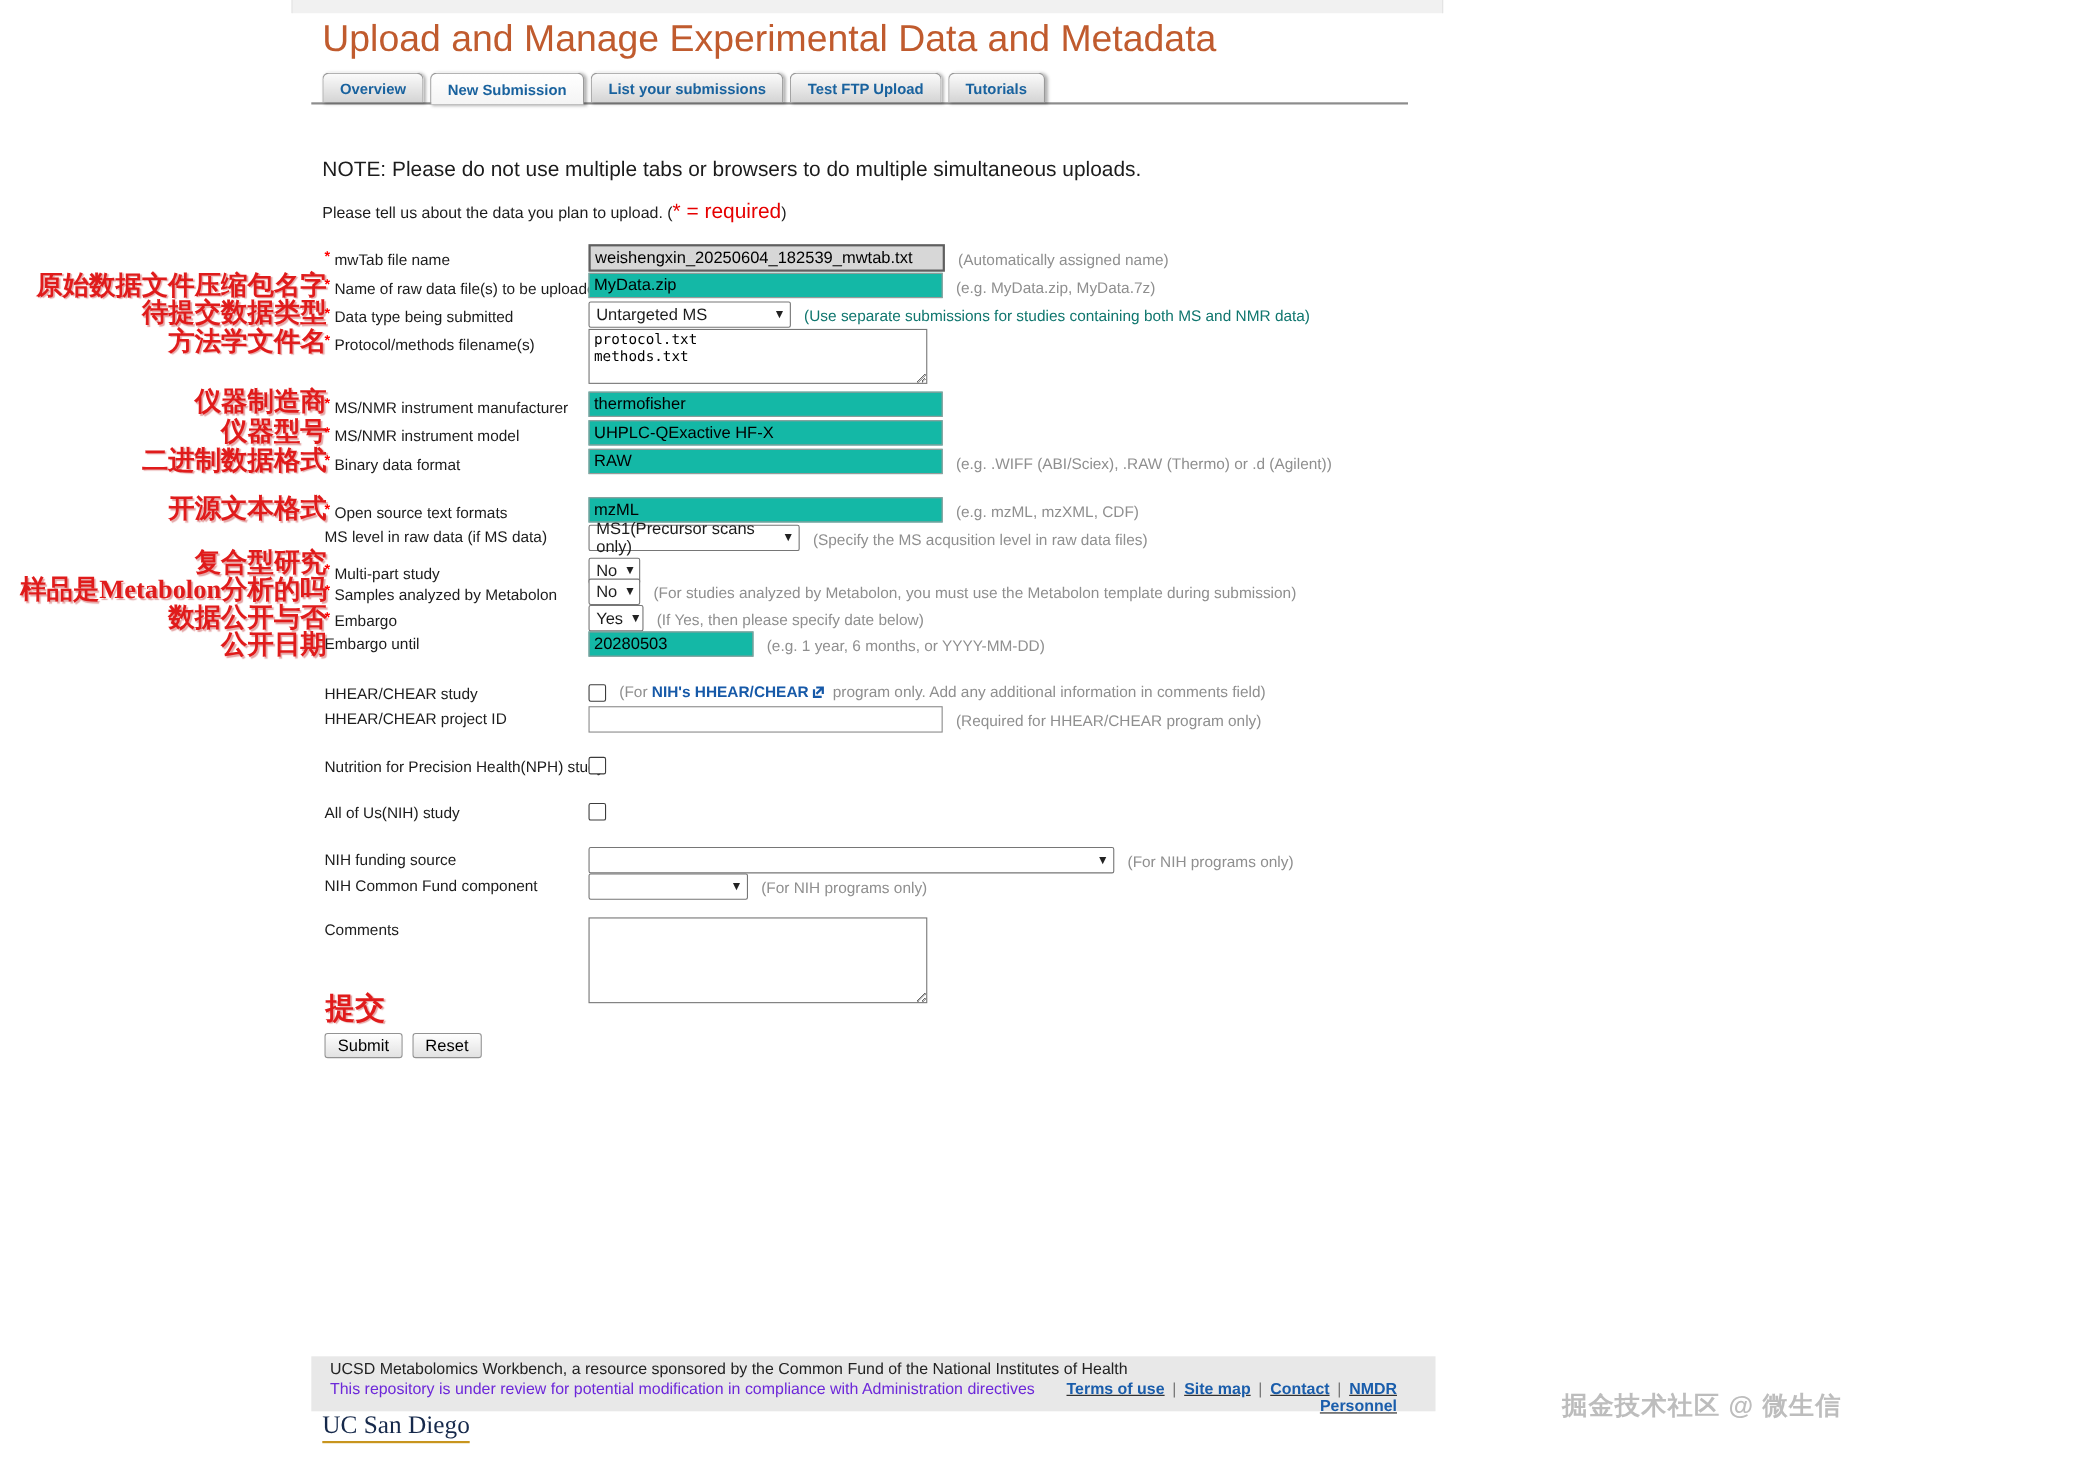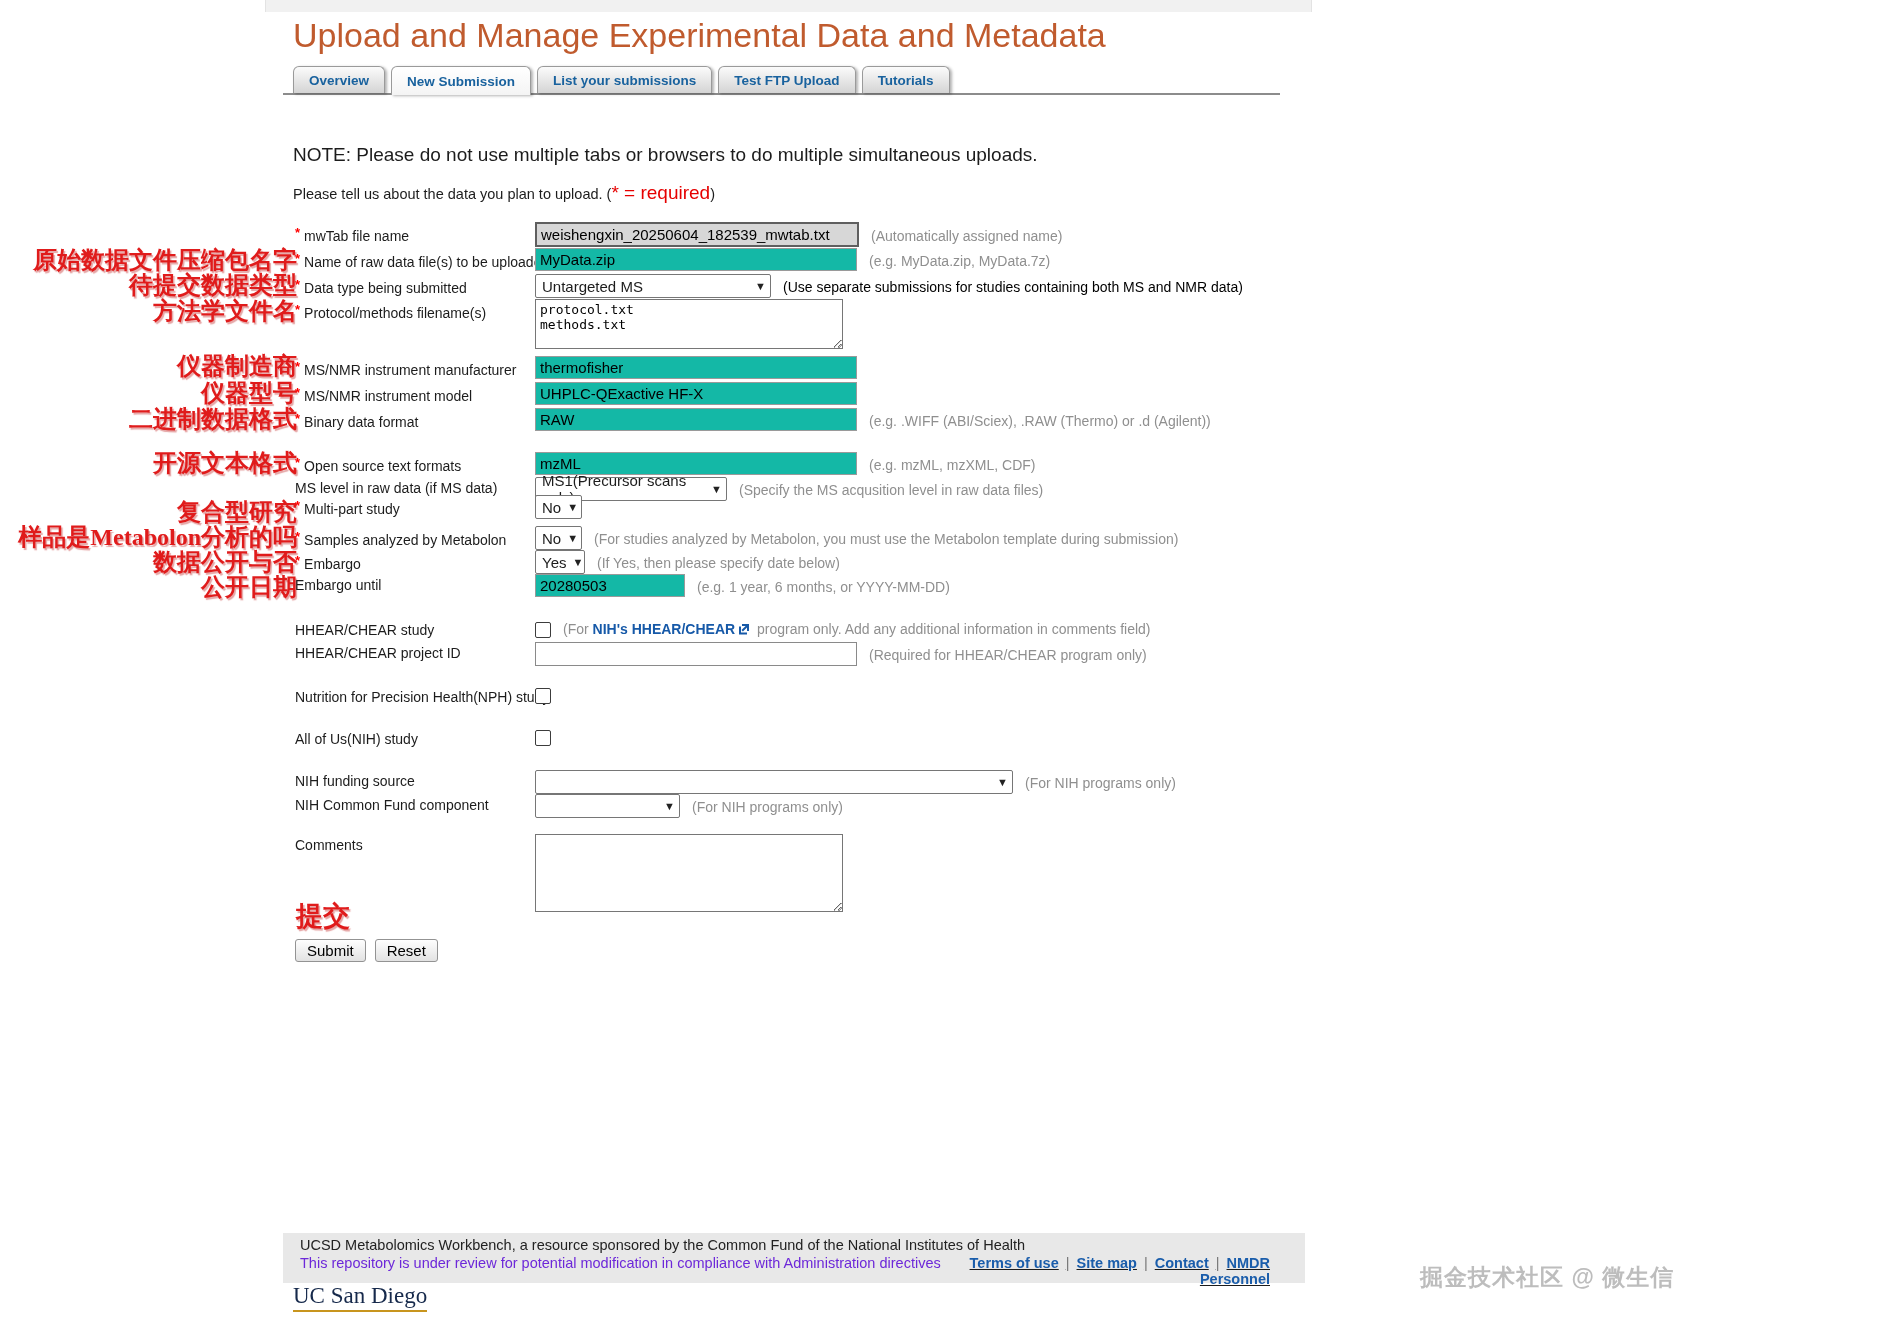--- a/index.html
+++ b/index.html
@@ -32,21 +32,21 @@
        font-size:15px;box-sizing:border-box;cursor:pointer;}
   .arrow{font-size:11px;color:#222;margin-left:6px;}
   .checkbox{width:14px;height:14px;border:1.6px solid #3c3c3c;border-radius:2px;background:#fff;
        display:inline-block;cursor:pointer;flex:none;margin-top:2px;}
   textarea{border:1px solid #767676;font-size:13px;padding:2px 4px;resize:both;
        background-color:#fff;
        background-image:linear-gradient(315deg, transparent 2px, #999 2px 3px, transparent 3px 5px, #999 5px 6px, transparent 6px);
        background-position:bottom right;background-size:10px 10px;background-repeat:no-repeat;}
   .mono{font-family:"DejaVu Sans Mono",monospace;}
   .hint{font-size:14px;color:#8f8f8f;white-space:nowrap;padding-top:2px;}
-  .hint-red{color:#000000;}
+  .hint-red{color:#0f766e;}
   .hlink{color:#1659A8;font-weight:700;cursor:pointer;}
   .cn{position:absolute;left:0;width:297px;text-align:right;font-size:24px;font-weight:700;
       color:#E01B1B;font-family:"Liberation Serif","DejaVu Serif",serif;
       text-shadow:1.5px 1.5px 1px rgba(190,30,30,.4);white-space:nowrap;line-height:26px;}
   .cn.submit-cn{left:296px;width:auto;text-align:left;font-size:27px;}
   .btn{font-size:15px;padding:2px 11px;border:1px solid #939393;border-radius:3px;
        background:linear-gradient(#fefefe,#e2e2e2);cursor:pointer;font-family:"Liberation Sans",sans-serif;}
   .btnrow{position:absolute;left:295px;top:939px;display:flex;gap:9px;}
   .footer-bar{position:absolute;left:283px;top:1233px;width:1022px;height:50px;background:#E8E8E8;}
   .fline1{position:absolute;left:300px;top:1237px;font-size:14.5px;color:#222;}
@@ -108,21 +108,21 @@
     <div class="lcell"><span class="req">*</span><span>Name of raw data file(s) to be uploaded</span></div>
     <div class="ctrl">
       <input class="txt" value="MyData.zip" style="">
       <span class="hint">(e.g. MyData.zip, MyData.7z)</span>
     </div>
   </div>
 
   <div class="row" style="top:274px">
     <div class="lcell"><span class="req">*</span><span>Data type being submitted</span></div>
     <div class="ctrl">
-      <span class="selectbox" style="width:236px">
+      <span class="selectbox" style="width:184px">
           <span>Untargeted MS</span>
           <span class="arrow">▼</span>
         </span>
       <span class="hint hint-red">(Use separate submissions for studies containing both MS and NMR data)</span>
     </div>
   </div>
 
   <div class="row" style="top:299px">
     <div class="lcell"><span class="req">*</span><span>Protocol/methods filename(s)</span></div>
     <div class="ctrl top">
@@ -165,21 +165,21 @@
     <div class="lcell"><span>MS level in raw data (if MS data)</span></div>
     <div class="ctrl">
       <span class="selectbox" style="width:192px">
           <span>MS1(Precursor scans only)</span>
           <span class="arrow">▼</span>
         </span>
       <span class="hint">(Specify the MS acqusition level in raw data files)</span>
     </div>
   </div>
 
-  <div class="row" style="top:495px">
+  <div class="row" style="top:507px">
     <div class="lcell"><span class="req">*</span><span>Multi-part study</span></div>
     <div class="ctrl">
       <span class="selectbox" style="width:47px">
           <span>No</span>
           <span class="arrow">▼</span>
         </span>
     </div>
   </div>
 
   <div class="row" style="top:526px">

